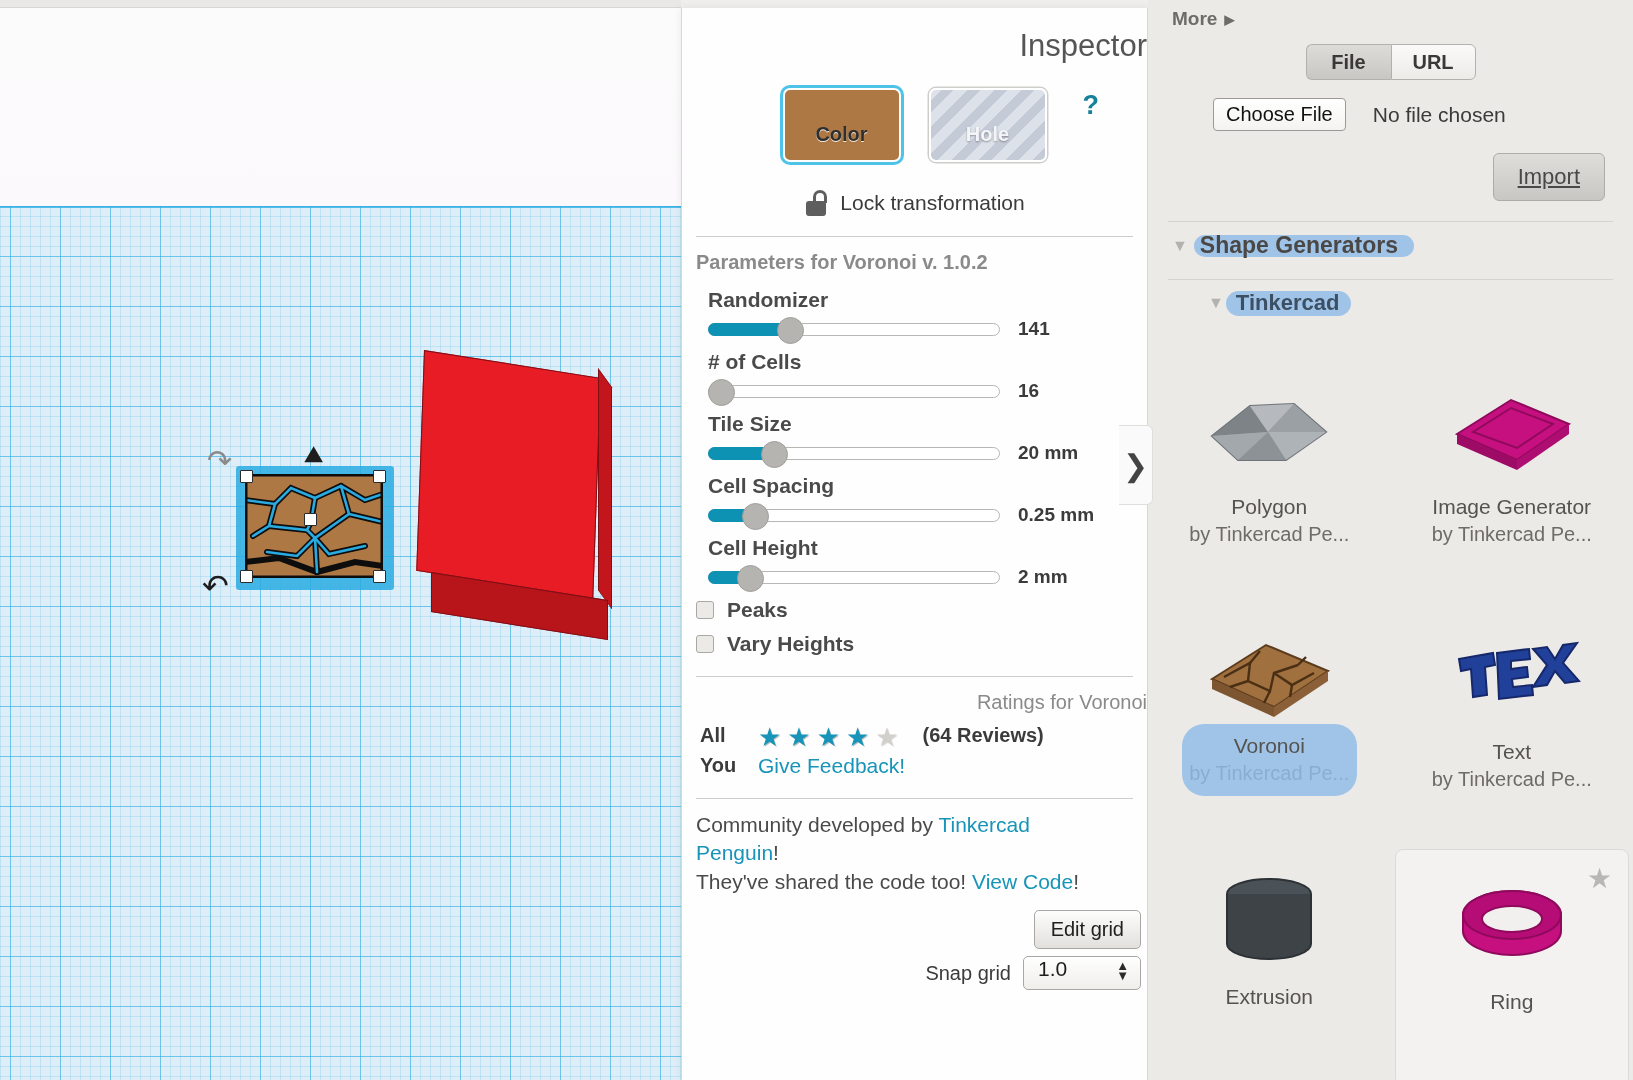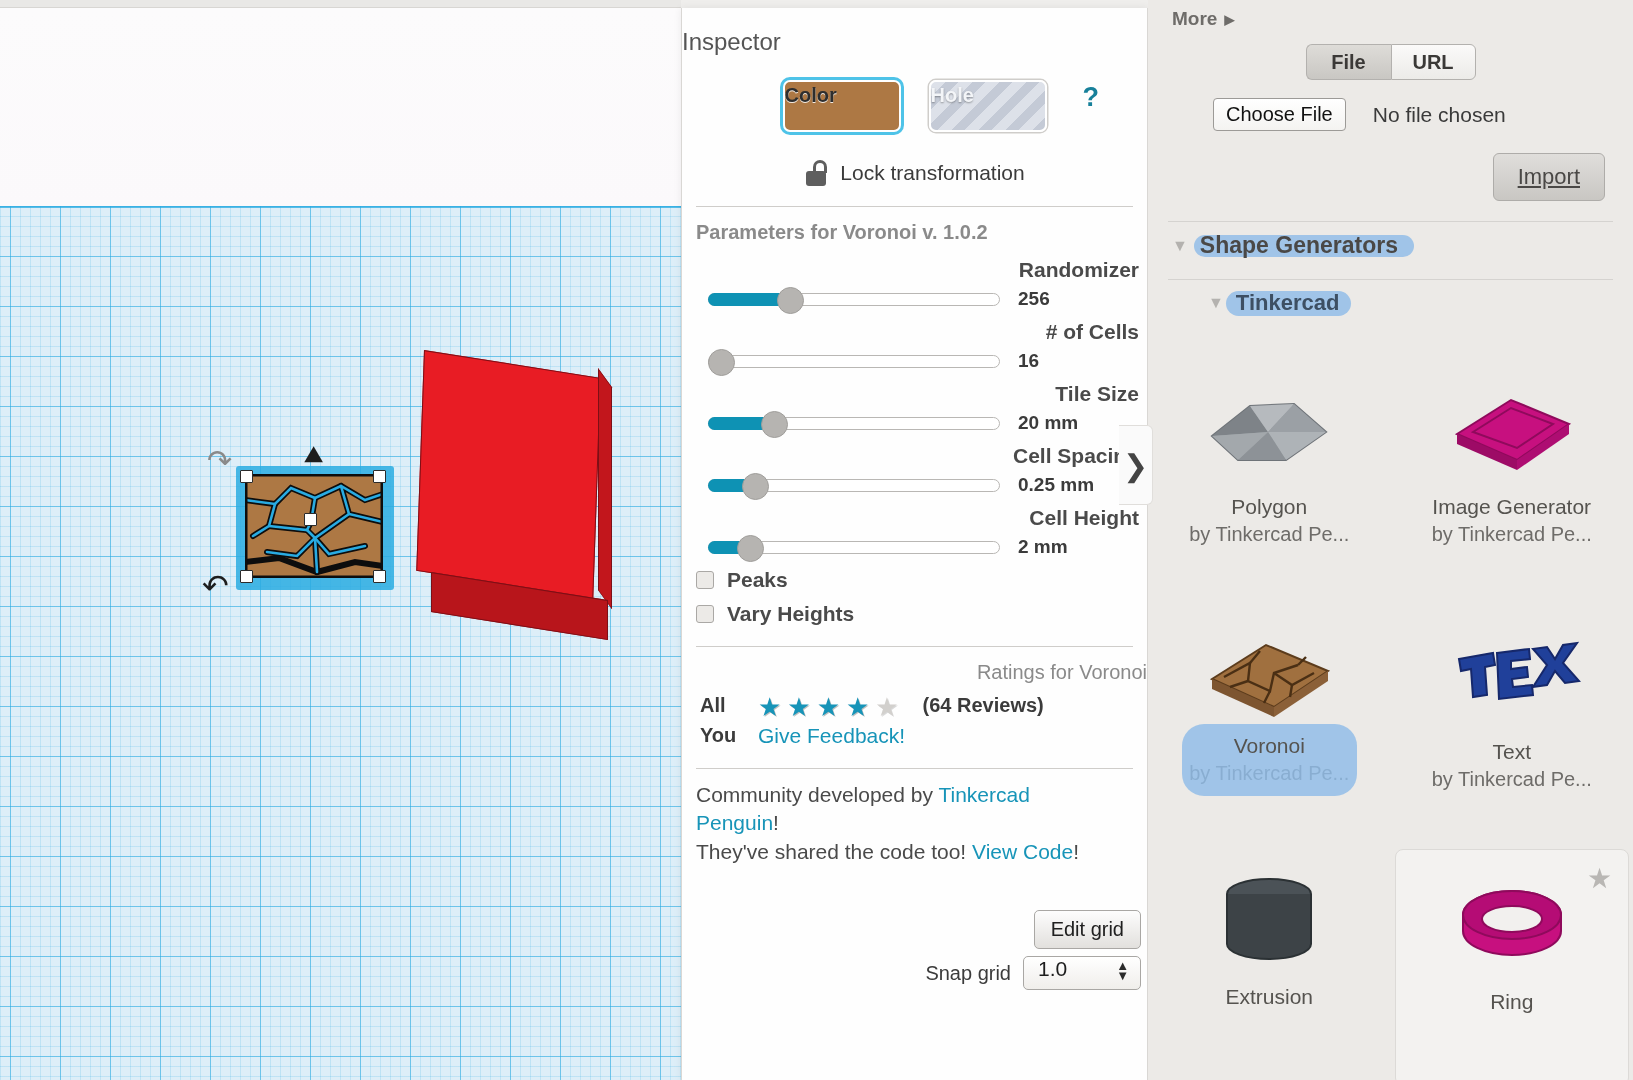--- a/index.html
+++ b/index.html
@@ -72,32 +72,32 @@
   .arrow-blk { position: absolute; color: #1d1d1d; line-height: 1; }
 
   
   #inspector {
     position: absolute; left: 681px; top: 8px; width: 467px; height: 1072px;
     background: rgba(255,255,255,.93);
     border-left: 1px solid #d9d7d4; border-right: 1px solid #d9d7d4;
     box-shadow: 0 0 8px rgba(0,0,0,.07);
   }
   #insp-title {
-    text-align: left; font-size: 24px; color: #555; padding: 20px 0 6px;
+    text-align: right; font-size: 31px; color: #555; padding: 20px 0 6px;
     font-weight: 400;
   }
   #swatch-row {
     display: flex; align-items: center; justify-content: center;
     gap: 28px; padding: 18px 0 4px; position: relative;
   }
   .swatch-wrap { position: relative; }
   .swatch {
-    width: 118px; height: 52px; border-radius: 7px;
-    display: flex; align-items: flex-end; 
-    padding-bottom: 23px; cursor: pointer;
+    width: 118px; height: 74px; border-radius: 7px;
+    display: flex; align-items: flex-end; justify-content: center;
+    padding-bottom: 14px; cursor: pointer;
   }
   .swatch-label {
     font-size: 20px; font-weight: 700; color: #2e2e2e;
     text-shadow: 0 1px 0 rgba(255,255,255,.85);
   }
   #sw-color {
     background: #ad7844; border: 2px solid #fff;
     box-shadow: 0 0 0 3px #4ec3e8;
   }
   #sw-hole {
@@ -123,21 +123,21 @@
     border: 3.5px solid #5e5e5e; border-bottom: none;
     border-radius: 8px 8px 0 0;
   }
   #lock-text { font-size: 21px; color: #3b3b3b; }
 
   .divider { height: 1px; background: #cfcdca; margin: 20px 14px 0; }
 
   #params-head {
     font-size: 20px; color: #8a8a8a; padding: 14px 0 4px 14px; font-weight: 700;
   }
-  .param { padding: 0 8px 0 26px; text-align: right; }
+  .param { padding: 0 8px 0 26px; }
   .param-label {
     font-size: 21px; font-weight: 700; color: #4a4a4a; padding: 10px 0 6px;
   }
   .slider-row { display: flex; align-items: center; }
   .slider {
     position: relative; width: 292px; height: 20px;
   }
   .slider-track {
     position: absolute; left: 0; top: 4px; width: 292px; height: 13px;
     background: #fff; border: 1px solid #b9b7b4; border-radius: 7px;
@@ -388,21 +388,21 @@
 
     <div id="params-list">
         <div class="param">
           <div class="param-label">Randomizer</div>
           <div class="slider-row">
             <div class="slider">
               <div class="slider-track"></div>
               <div class="slider-fill" style="width:82.5px"></div>
               <div class="slider-thumb" style="left:69px"></div>
             </div>
-            <div class="slider-value">256</div>
+            <div class="slider-value">141</div>
           </div>
         </div>
         <div class="param">
           <div class="param-label"># of Cells</div>
           <div class="slider-row">
             <div class="slider">
               <div class="slider-track"></div>
               <div class="slider-thumb" style="left:0px"></div>
             </div>
             <div class="slider-value">16</div>

